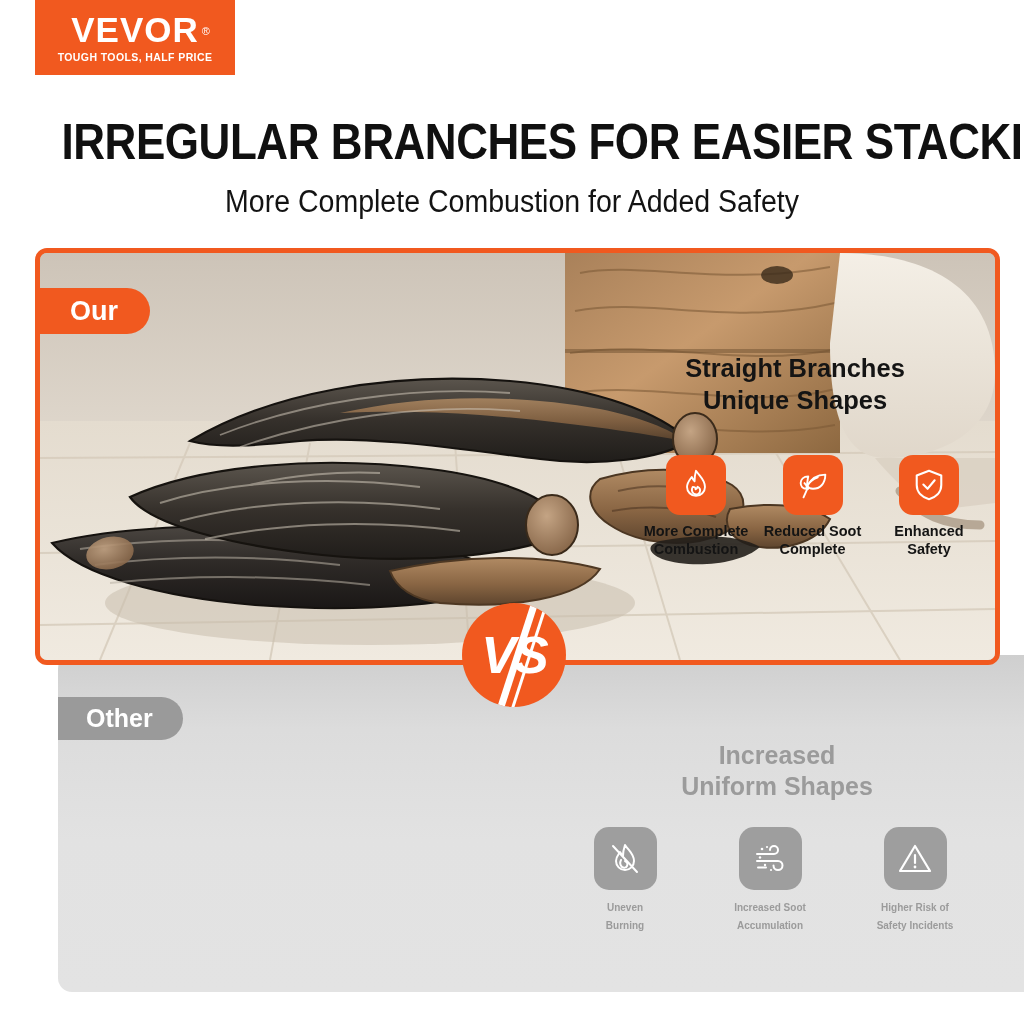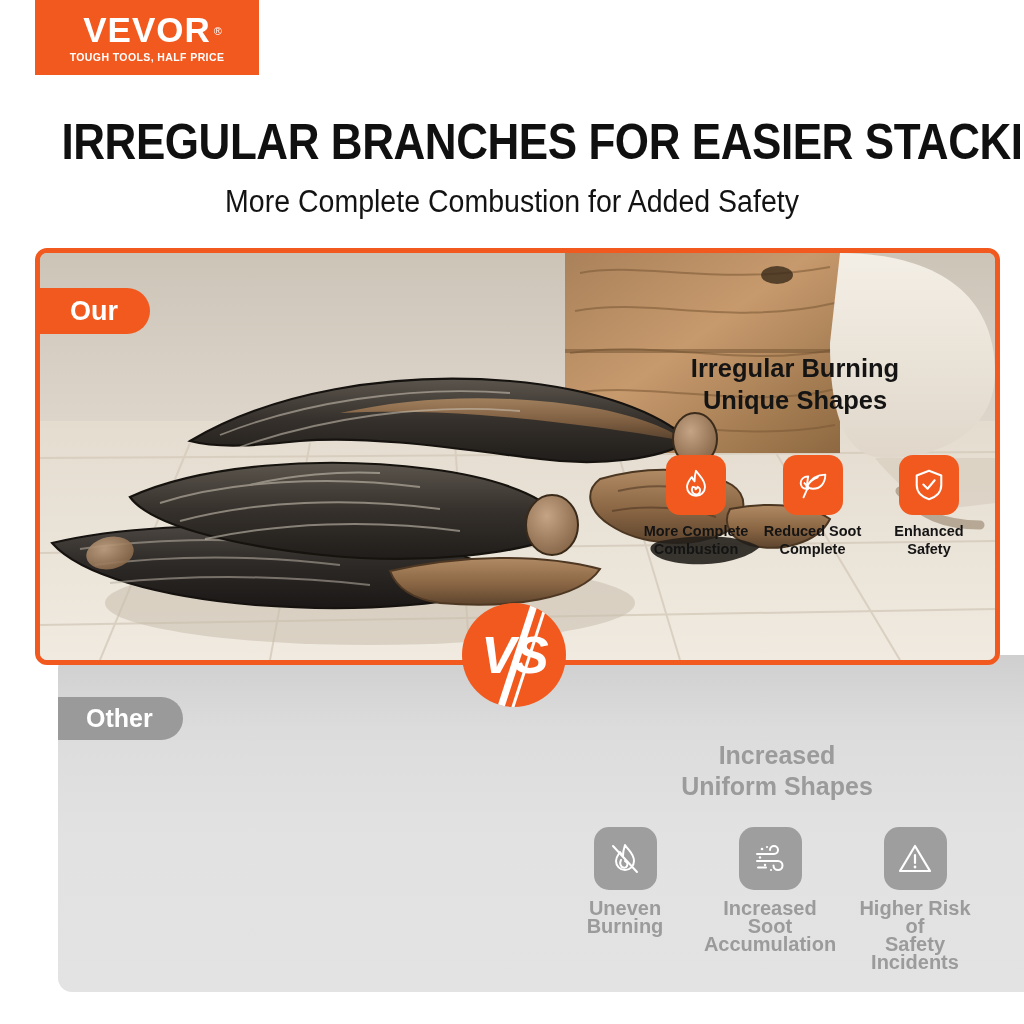--- a/index.html
+++ b/index.html
@@ -6,21 +6,21 @@
   body{
     width:1024px;height:1024px;
     background:#ffffff;
     font-family:"Liberation Sans", sans-serif;
     position:relative;
     overflow:hidden;
   }
 
   
   #logo{
-    position:absolute;left:35px;top:0;width:224px;height:75px;
+    position:absolute;left:35px;top:0;width:200px;height:75px;
     background:var(--brand,#F1591F);
     display:flex;flex-direction:column;align-items:center;justify-content:center;
   }
   #logo .wordmark{
     color:#fff;font-weight:bold;font-size:35px;letter-spacing:1px;
     line-height:36px;position:relative;font-family:"Liberation Sans",sans-serif;
   }
   #logo .reg{
     position:absolute;right:-12px;top:1px;font-size:11px;font-weight:normal;
   }
@@ -64,21 +64,21 @@
     position:absolute;left:560px;top:827px;width:420px;
     display:flex;justify-content:space-between;align-items:flex-start;
   }
   .ofeat{width:130px;display:flex;flex-direction:column;align-items:center;}
   .ofeat .ibox{
     width:63px;height:63px;border-radius:15px;background:#9e9e9e;
     display:flex;align-items:center;justify-content:center;
   }
   .ofeat .olabel{
     margin-top:9px;text-align:center;color:#9b9b9b;font-weight:bold;
-    font-size:20px;line-height:18px;
+    font-size:10px;line-height:18px;
   }
 
   
   #our-panel{
     position:absolute;left:35px;top:248px;width:955px;height:407px;
     border:5px solid var(--brand,#F1591F);border-radius:12px;
     overflow:hidden;background:#cfc6bb;
   }
   #photo{position:absolute;left:0;top:0;width:100%;height:100%;}
   #our-badge{
@@ -316,21 +316,21 @@
       <path d="M690,256 C730,248 770,252 790,266 C778,290 740,300 710,292 C690,286 682,270 690,256 Z" fill="url(#logtan)" stroke="#4b3622" stroke-width="2"></path>
 
       <path d="M620,288 C660,280 700,282 720,294 C700,312 650,316 622,306 C608,300 606,292 620,288 Z" fill="#241f1b" opacity="0.9"></path>
     </g>
   </svg>
 
   <div id="our-badge">Our</div>
 </div>
 
 <div id="our-title">
-  <div>Irregular Burning</div>
+  <div>Straight Branches</div>
   <div>Unique Shapes</div>
 </div>
 
 <div id="our-features">
   <div class="feat">
     <div class="ibox">
       <svg width="34" height="34" viewBox="0 0 36 36" fill="none" stroke="#ffffff" stroke-width="2" stroke-linecap="round" stroke-linejoin="round">
         <path d="M18 3c4.5 6.5 9.5 9.5 9.5 17A9.5 9.5 0 0 1 8.5 20c0-4.5 2.5-7 5-10.5 1 2.5 2 3.5 3 4.5C16.5 10 17 6.5 18 3z"></path>
         <path d="M14.5 20c-1.5 2.5-1 6 1.5 7.5 2.5 1.2 5 .4 6-2 .9-2.2-.2-4.4-2.3-5.6-.4 1.6-1.2 2.3-2.2 2.6.3-1.6-.9-2.3-3-2.5z"></path>
       </svg>

